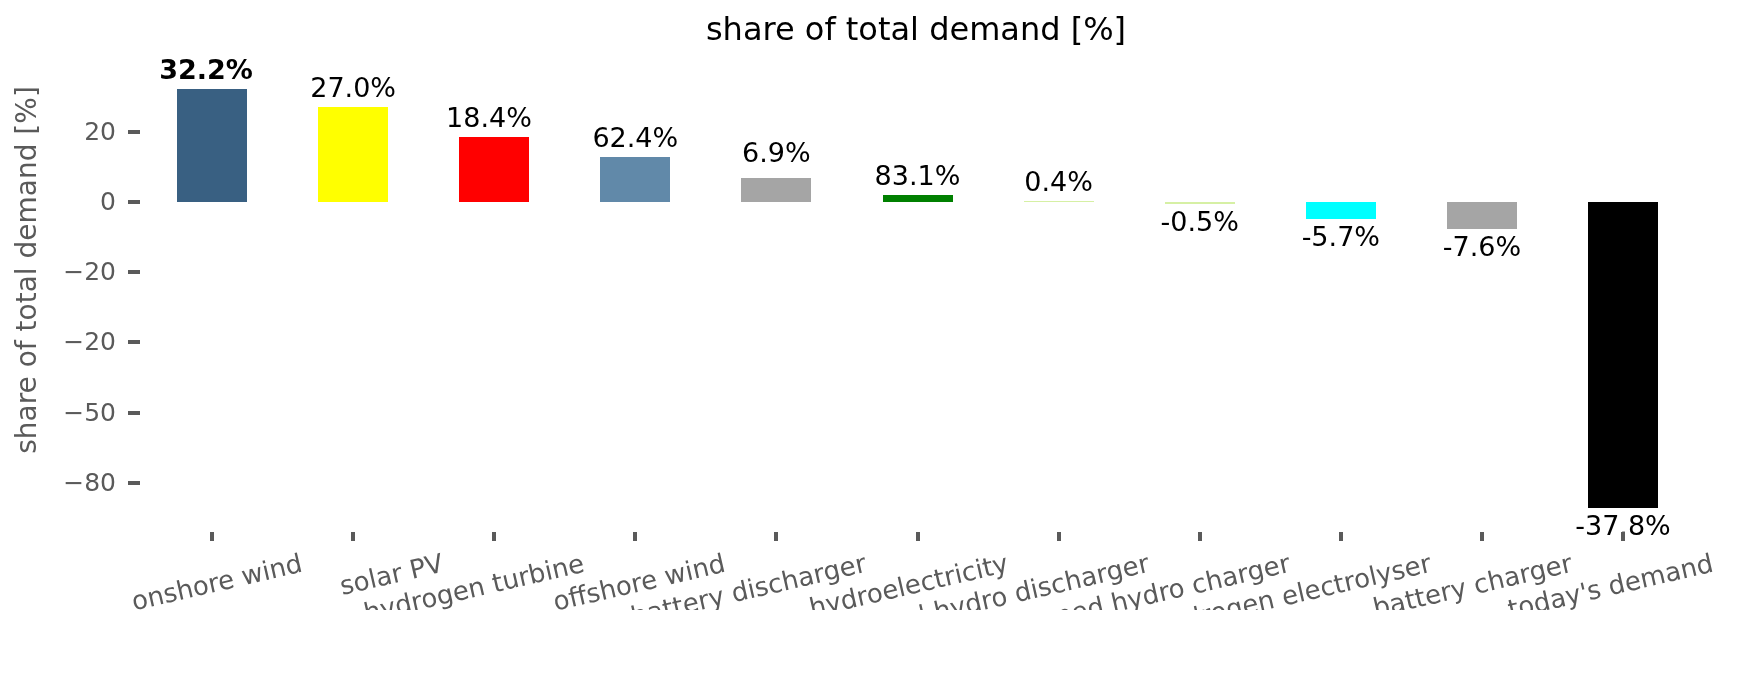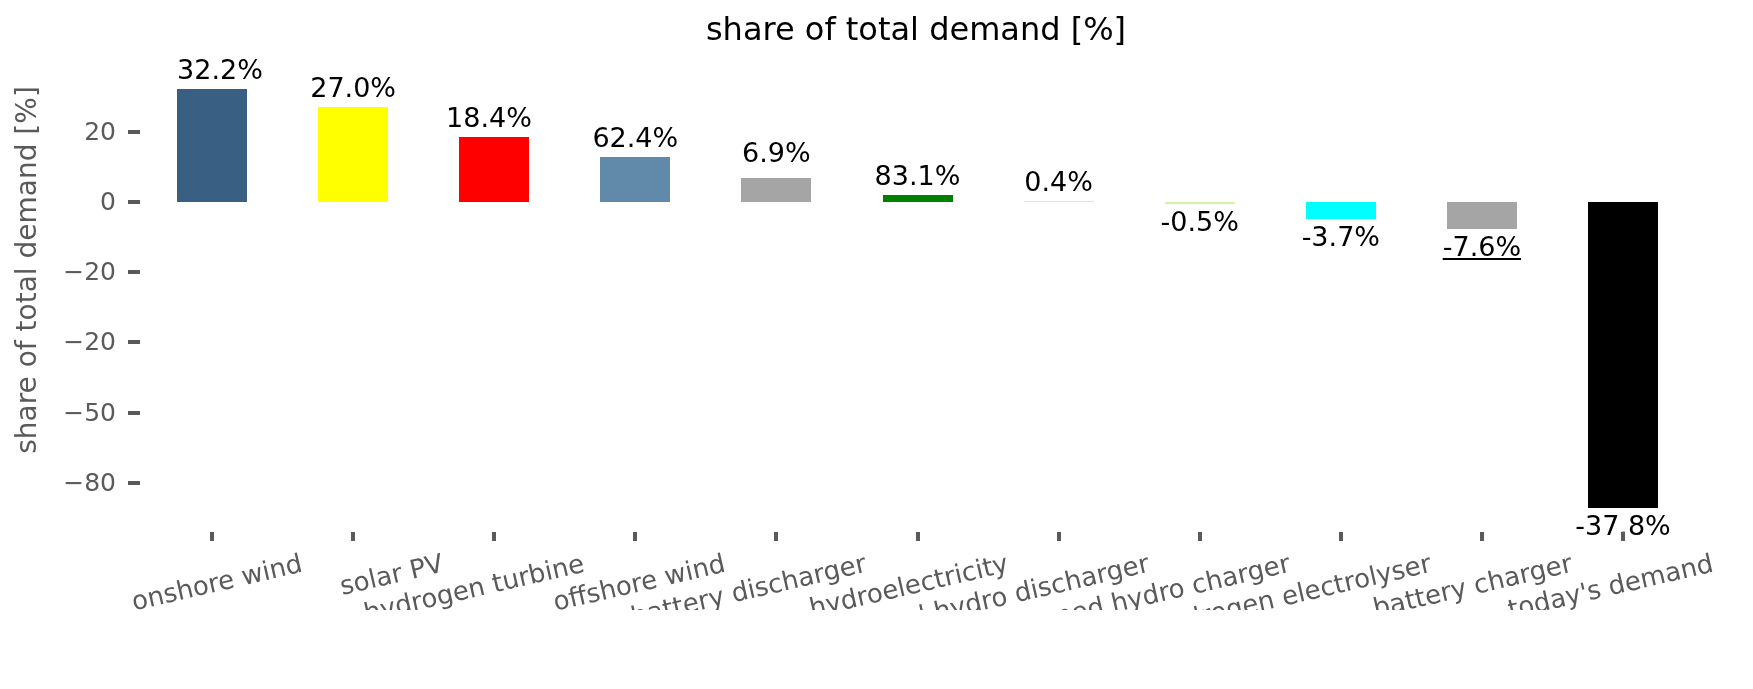--- a/index.html
+++ b/index.html
@@ -92,21 +92,21 @@
       <div class="y-tick-mark" style="left: 128px; top: 200px;"></div>
       <div class="y-tick-label" style="left: 20px; top: 256.2px;">−20</div>
       <div class="y-tick-mark" style="left: 128px; top: 270.2px;"></div>
       <div class="y-tick-label" style="left: 20px; top: 326.4px;">−20</div>
       <div class="y-tick-mark" style="left: 128px; top: 340.4px;"></div>
       <div class="y-tick-label" style="left: 20px; top: 396.6px;">−50</div>
       <div class="y-tick-mark" style="left: 128px; top: 410.6px;"></div>
       <div class="y-tick-label" style="left: 20px; top: 466.8px;">−80</div>
       <div class="y-tick-mark" style="left: 128px; top: 480.8px;"></div>
       <div class="bar" style="left: 177px; top: 88.978px; width: 70px; height: 113.022px; background: rgb(57, 96, 130);"></div>
-      <div class="bar-value-label" style="left: 110px; top: 53.978px;">32.2%</div>
+      <div class="bar-value-label" style="left: 96px; top: 53.978px; font-weight: bold;">32.2%</div>
       <div class="x-tick-mark" style="left: 210px; top: 532px;"></div>
       <div class="x-category-label" style="left: -322px; top: 547px;">onshore wind</div>
       <div class="bar" style="left: 318.1px; top: 107.23px; width: 70px; height: 94.77px; background: rgb(255, 255, 0);"></div>
       <div class="bar-value-label" style="left: 243.1px; top: 72.23px;">27.0%</div>
       <div class="x-tick-mark" style="left: 351.1px; top: 532px;"></div>
       <div class="x-category-label" style="left: -180.9px; top: 547px;">solar PV</div>
       <div class="bar" style="left: 459.2px; top: 137.416px; width: 70px; height: 64.584px; background: rgb(255, 0, 0);"></div>
       <div class="bar-value-label" style="left: 379px; top: 102.416px;">18.4%</div>
       <div class="x-tick-mark" style="left: 492.2px; top: 532px;"></div>
       <div class="x-category-label" style="left: -39.8px; top: 547px;">hydrogen turbine</div>
@@ -124,25 +124,25 @@
       <div class="x-category-label" style="left: 383.5px; top: 547px;">hydroelectricity</div>
       <div class="bar" style="left: 1023.6px; top: 200.596px; width: 70px; height: 1.404px; background: rgb(214, 240, 164);"></div>
       <div class="bar-value-label" style="left: 948.6px; top: 165.596px;">0.4%</div>
       <div class="x-tick-mark" style="left: 1056.6px; top: 532px;"></div>
       <div class="x-category-label" style="left: 524.6px; top: 547px;">pumped hydro discharger</div>
       <div class="bar" style="left: 1164.7px; top: 202px; width: 70px; height: 1.755px; background: rgb(214, 240, 164);"></div>
       <div class="bar-value-label" style="left: 1089.7px; top: 205.755px;">-0.5%</div>
       <div class="x-tick-mark" style="left: 1197.7px; top: 532px;"></div>
       <div class="x-category-label" style="left: 665.7px; top: 547px;">pumped hydro charger</div>
       <div class="bar" style="left: 1305.8px; top: 202px; width: 70px; height: 16.848px; background: rgb(0, 255, 255);"></div>
-      <div class="bar-value-label" style="left: 1230.8px; top: 220.848px;">-3.7%</div>
+      <div class="bar-value-label" style="left: 1230.8px; top: 220.848px;">-5.7%</div>
       <div class="x-tick-mark" style="left: 1338.8px; top: 532px;"></div>
       <div class="x-category-label" style="left: 806.8px; top: 547px;">hydrogen electrolyser</div>
       <div class="bar" style="left: 1446.9px; top: 202px; width: 70px; height: 26.676px; background: rgb(165, 165, 165);"></div>
-      <div class="bar-value-label" style="left: 1371.9px; top: 230.676px; text-decoration: underline;">-7.6%</div>
+      <div class="bar-value-label" style="left: 1371.9px; top: 230.676px;">-7.6%</div>
       <div class="x-tick-mark" style="left: 1479.9px; top: 532px;"></div>
       <div class="x-category-label" style="left: 947.9px; top: 547px;">battery charger</div>
       <div class="bar" style="left: 1588px; top: 202px; width: 70px; height: 305.721px; background: rgb(0, 0, 0);"></div>
       <div class="bar-value-label" style="left: 1513px; top: 509.721px;">-37.8%</div>
       <div class="x-tick-mark" style="left: 1621px; top: 532px;"></div>
       <div class="x-category-label" style="left: 1089px; top: 547px;">today's demand</div>
     </div>
 </div>
 
 </body></html>

